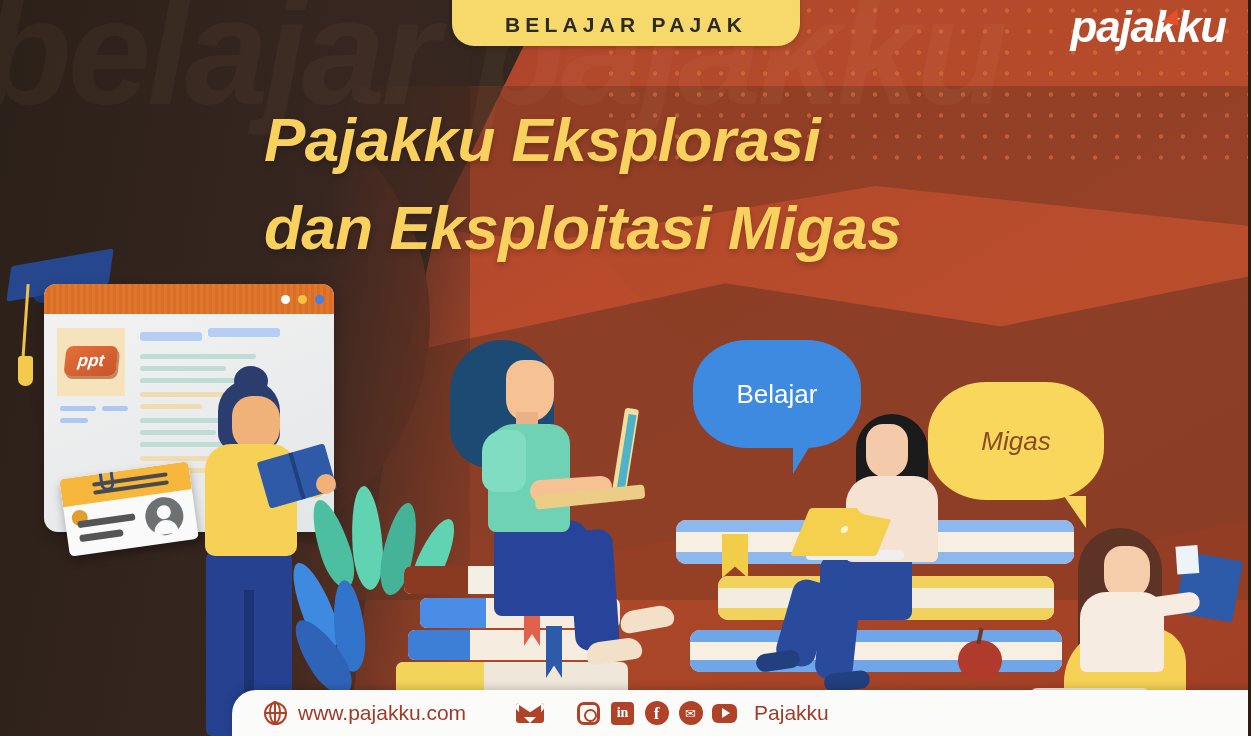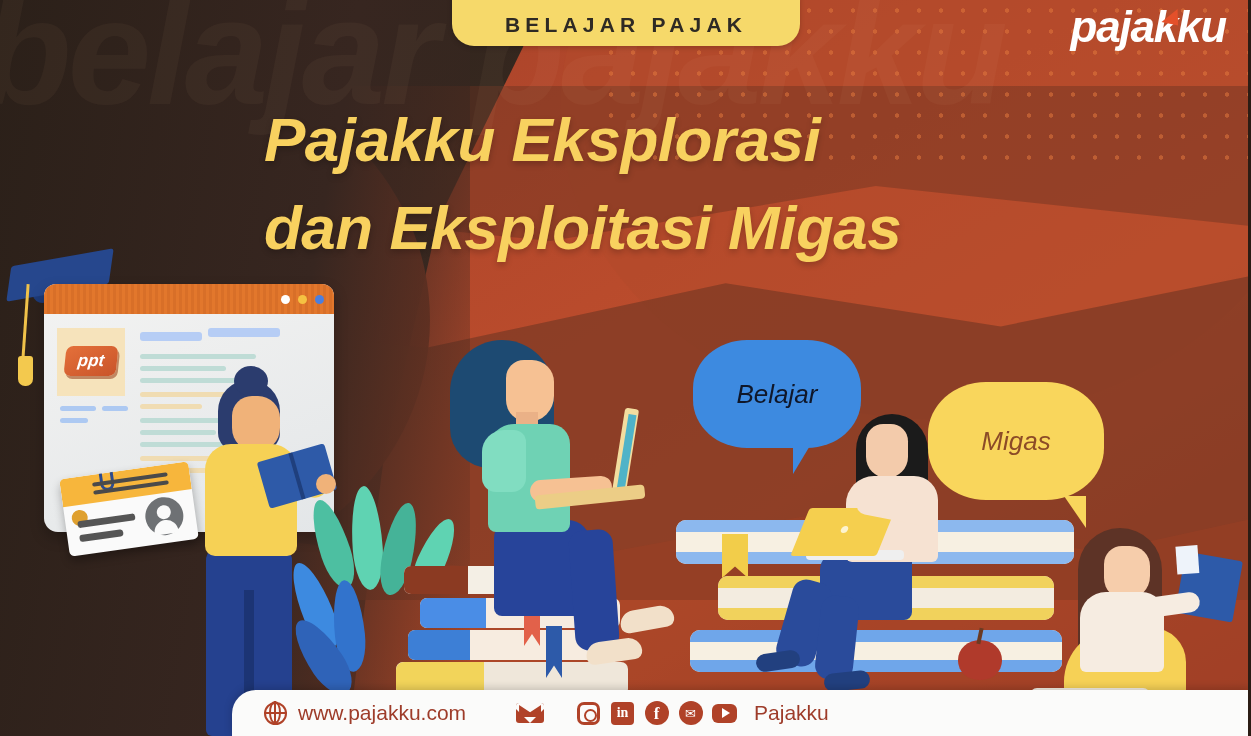--- a/index.html
+++ b/index.html
@@ -97,21 +97,21 @@
   .bub{position:absolute;display:flex;align-items:center;justify-content:center;}
   .bub-blue{
     left:693px;top:340px;width:168px;height:108px;
     background:#3d8ae0;border-radius:54px/48px;
   }
   .bub-blue::after{
     content:"";position:absolute;left:100px;bottom:-26px;
     width:0;height:0;border-left:18px solid #3d8ae0;
     border-bottom:30px solid transparent;border-right:12px solid transparent;
   }
-  .bub-blue span{color:#0f172a;font-size:26px;font-style:italic;text-align:right;}
+  .bub-blue span{color:#ffffff;font-size:26px;text-align:right;}
   .bub-yellow{
     left:928px;top:382px;width:176px;height:118px;
     background:#f9d65c;border-radius:58px/52px;
   }
   .bub-yellow::after{
     content:"";position:absolute;left:126px;bottom:-28px;
     width:0;height:0;border-right:22px solid #f9d65c;
     border-bottom:32px solid transparent;border-left:10px solid transparent;
   }
   .bub-yellow span{color:#8c4b27;font-size:26px;font-style:italic;}

